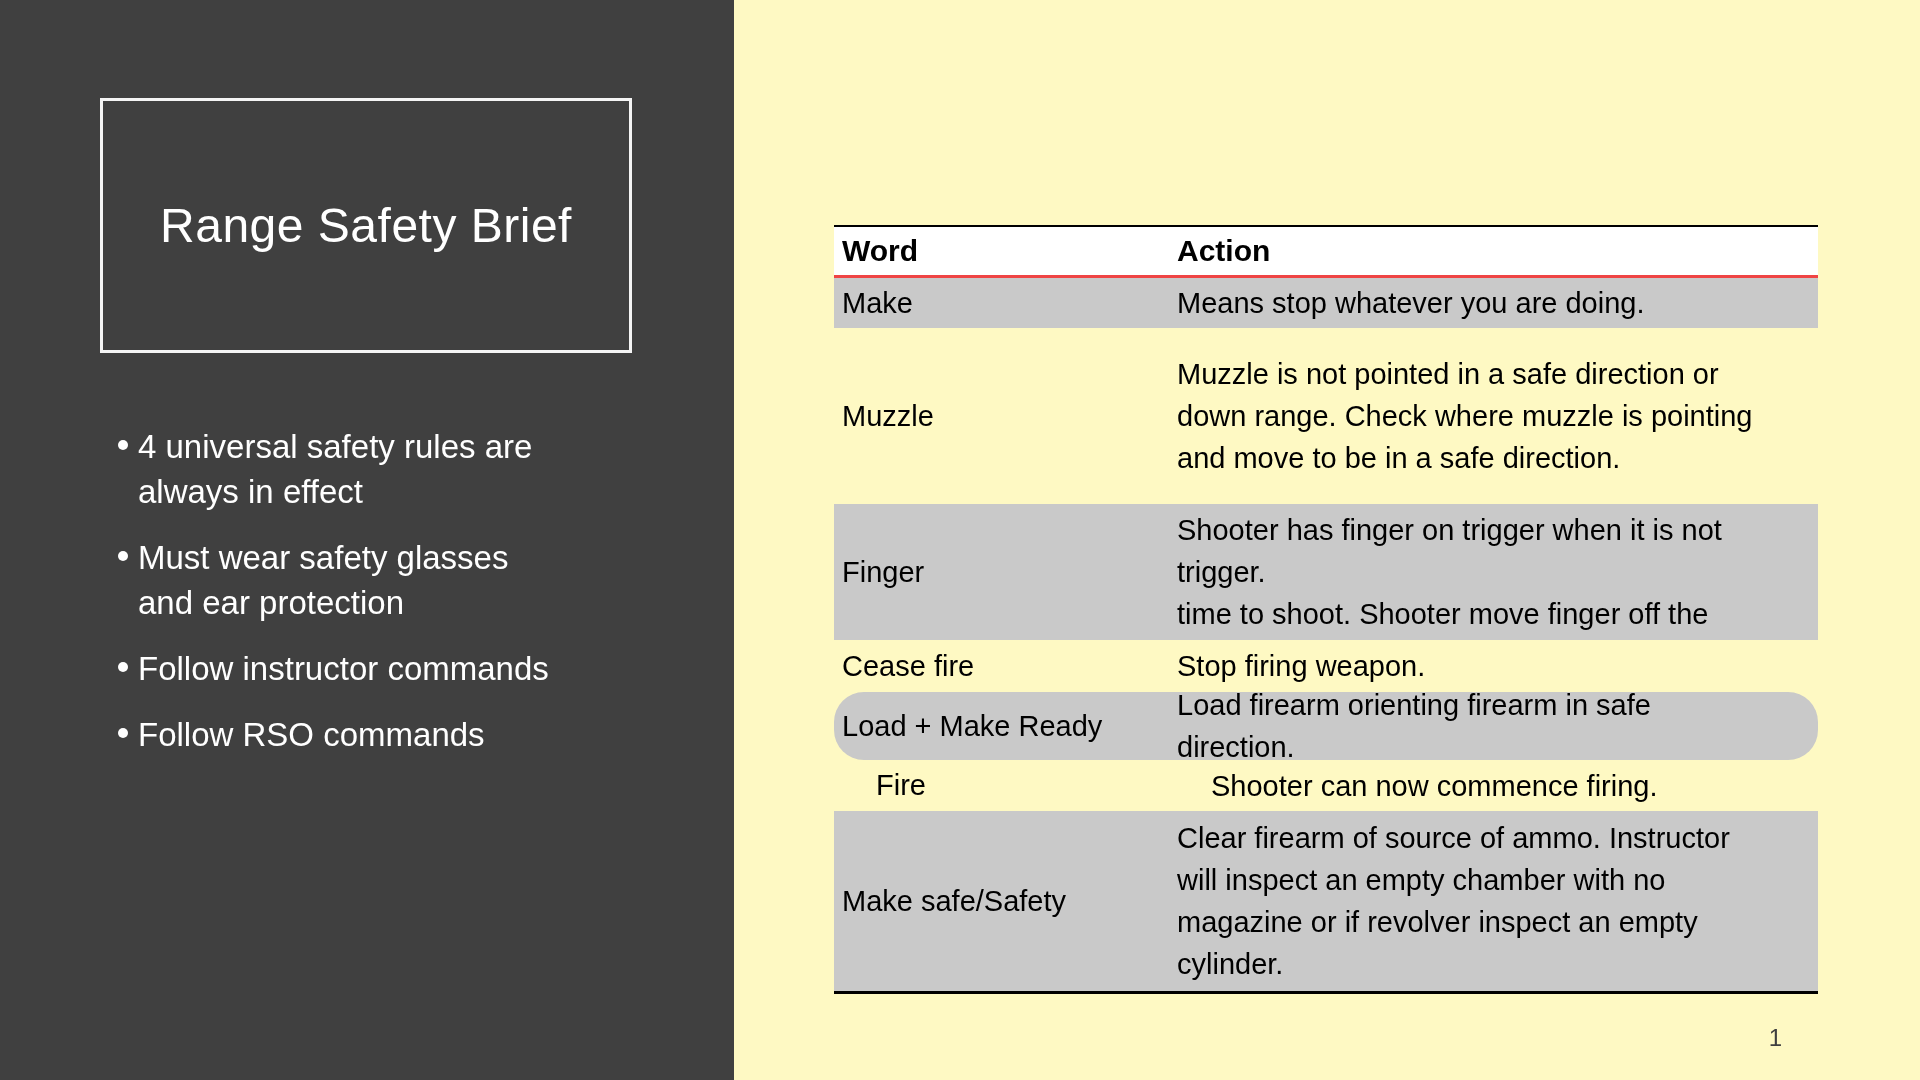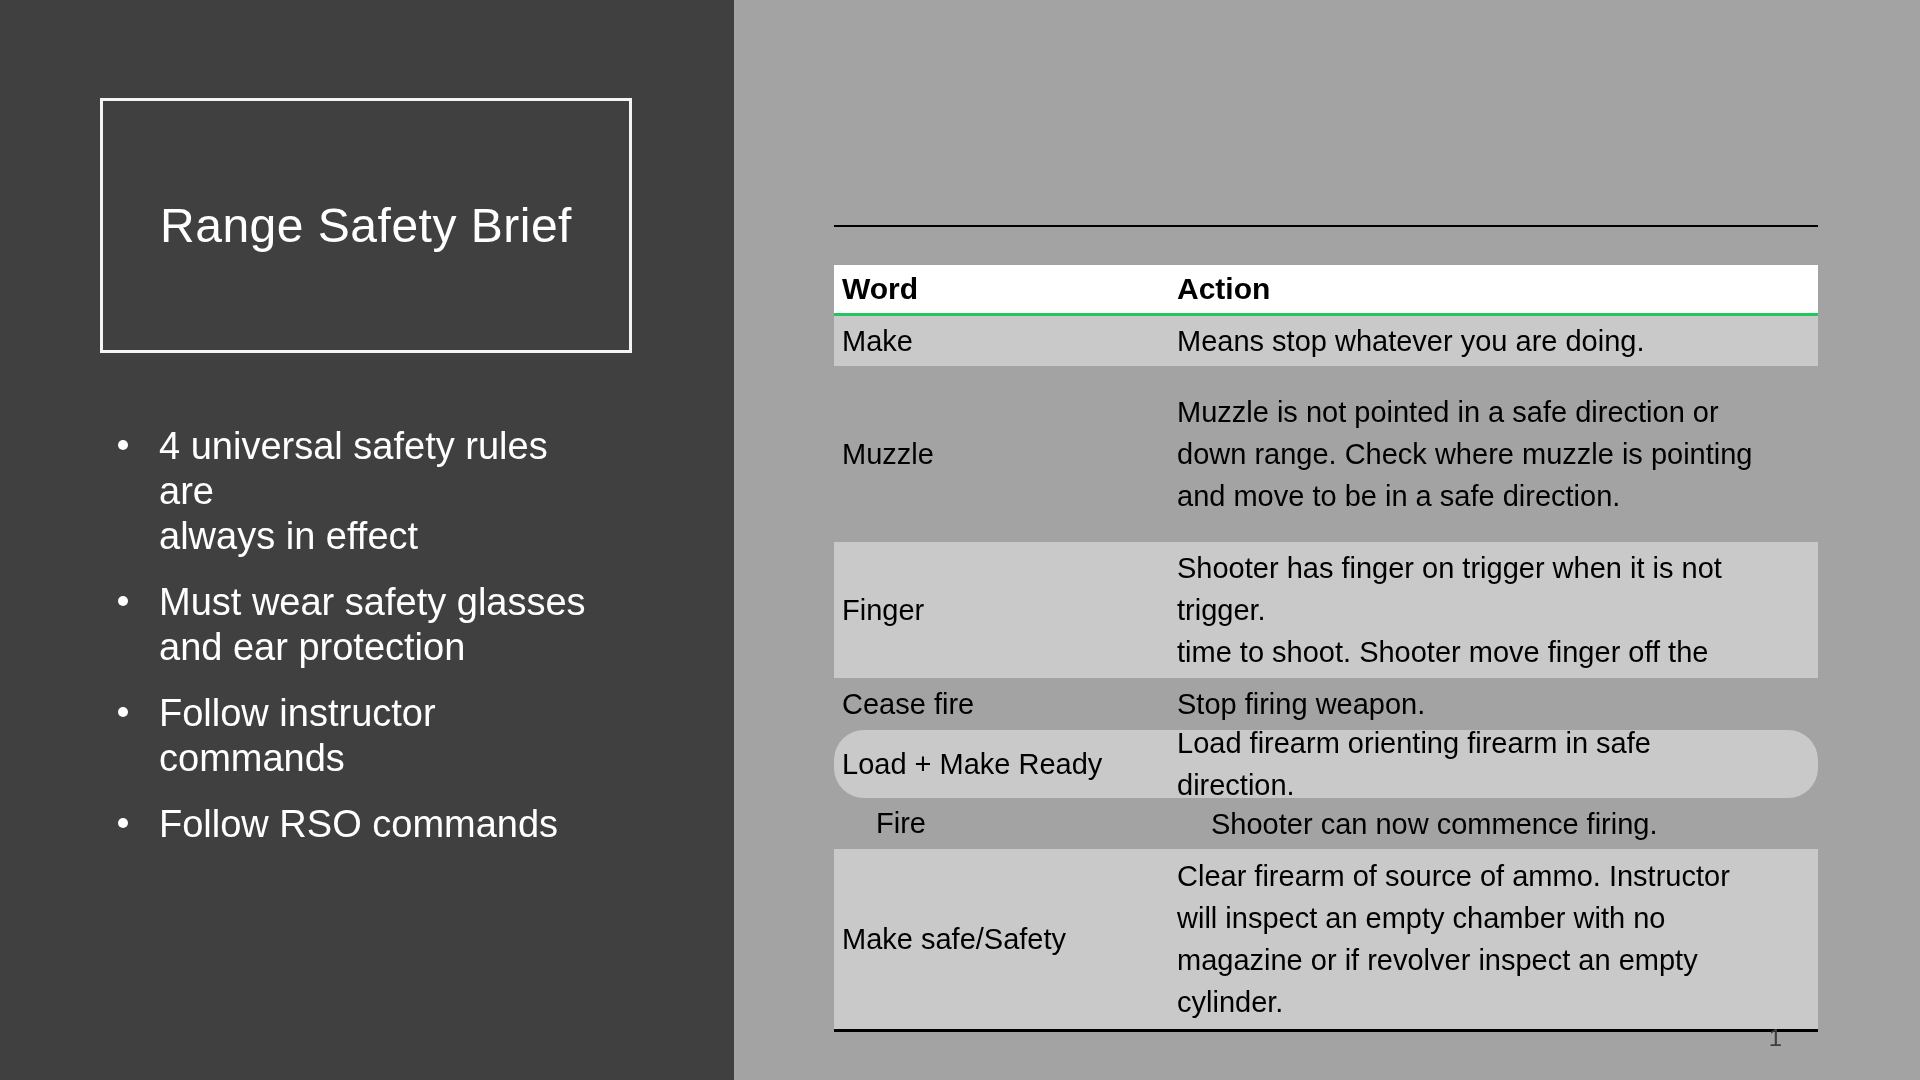--- a/index.html
+++ b/index.html
@@ -1,19 +1,19 @@
 <!DOCTYPE html>
 <html><head>
 <meta charset="utf-8">
 <style>
   html,body{margin:0;padding:0;background:#ffffff;}
   .slide{
     position:relative;
     width:1920px;height:1080px;
-    background:#a3a3a3;
+    background:#fef9c3;
     overflow:hidden;
     font-family:"Liberation Sans", sans-serif;
   }
   
   .sidebar{
     position:absolute;left:0;top:0;
     width:734px;height:1080px;
     background:#404040;
   }
   .title-box{
@@ -39,42 +39,41 @@
     display:flex;
     margin-bottom:21px;
   }
   .bullet-dot{
     width:10px;height:10px;border-radius:50%;
     background:#ffffff;
     margin-top:16px;
     flex:0 0 10px;
   }
   .bullet-lines{
-    margin-left:31px;
-    font-size:38px;
+    margin-left:10px;
+    font-size:33px;
     line-height:45px;
   }
   
   .range-table{
     position:absolute;left:834px;top:225px;
     width:984px;
     border-top:2px solid #000000;
     border-bottom:3px solid #000000;
     color:#000000;
   }
   .trow{
     display:flex;
     box-sizing:border-box;
   }
   .thead{
     height:51px;
-    border-bottom:3px solid #22c55e;
+    border-bottom:3px solid #ef4444;
     background:#ffffff;
     font-weight:700;
-    margin-top:38px;
   }
   .cell-word{
     width:343px;
     box-sizing:border-box;
     padding-left:8px;
     display:flex;align-items:center;
     font-size:29px;
   }
   .cell-action{
     flex:1;

